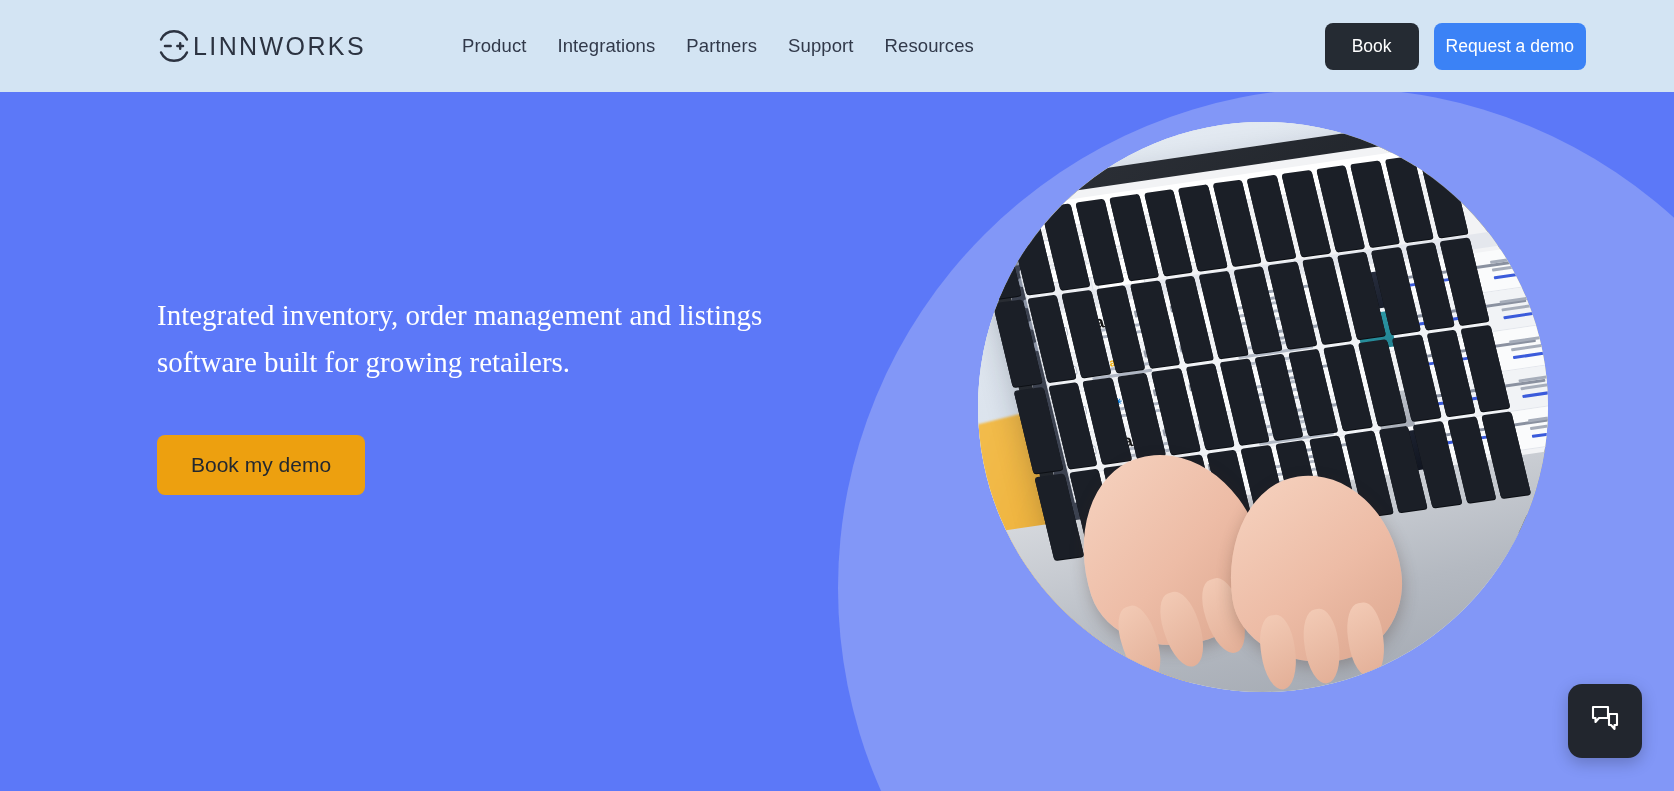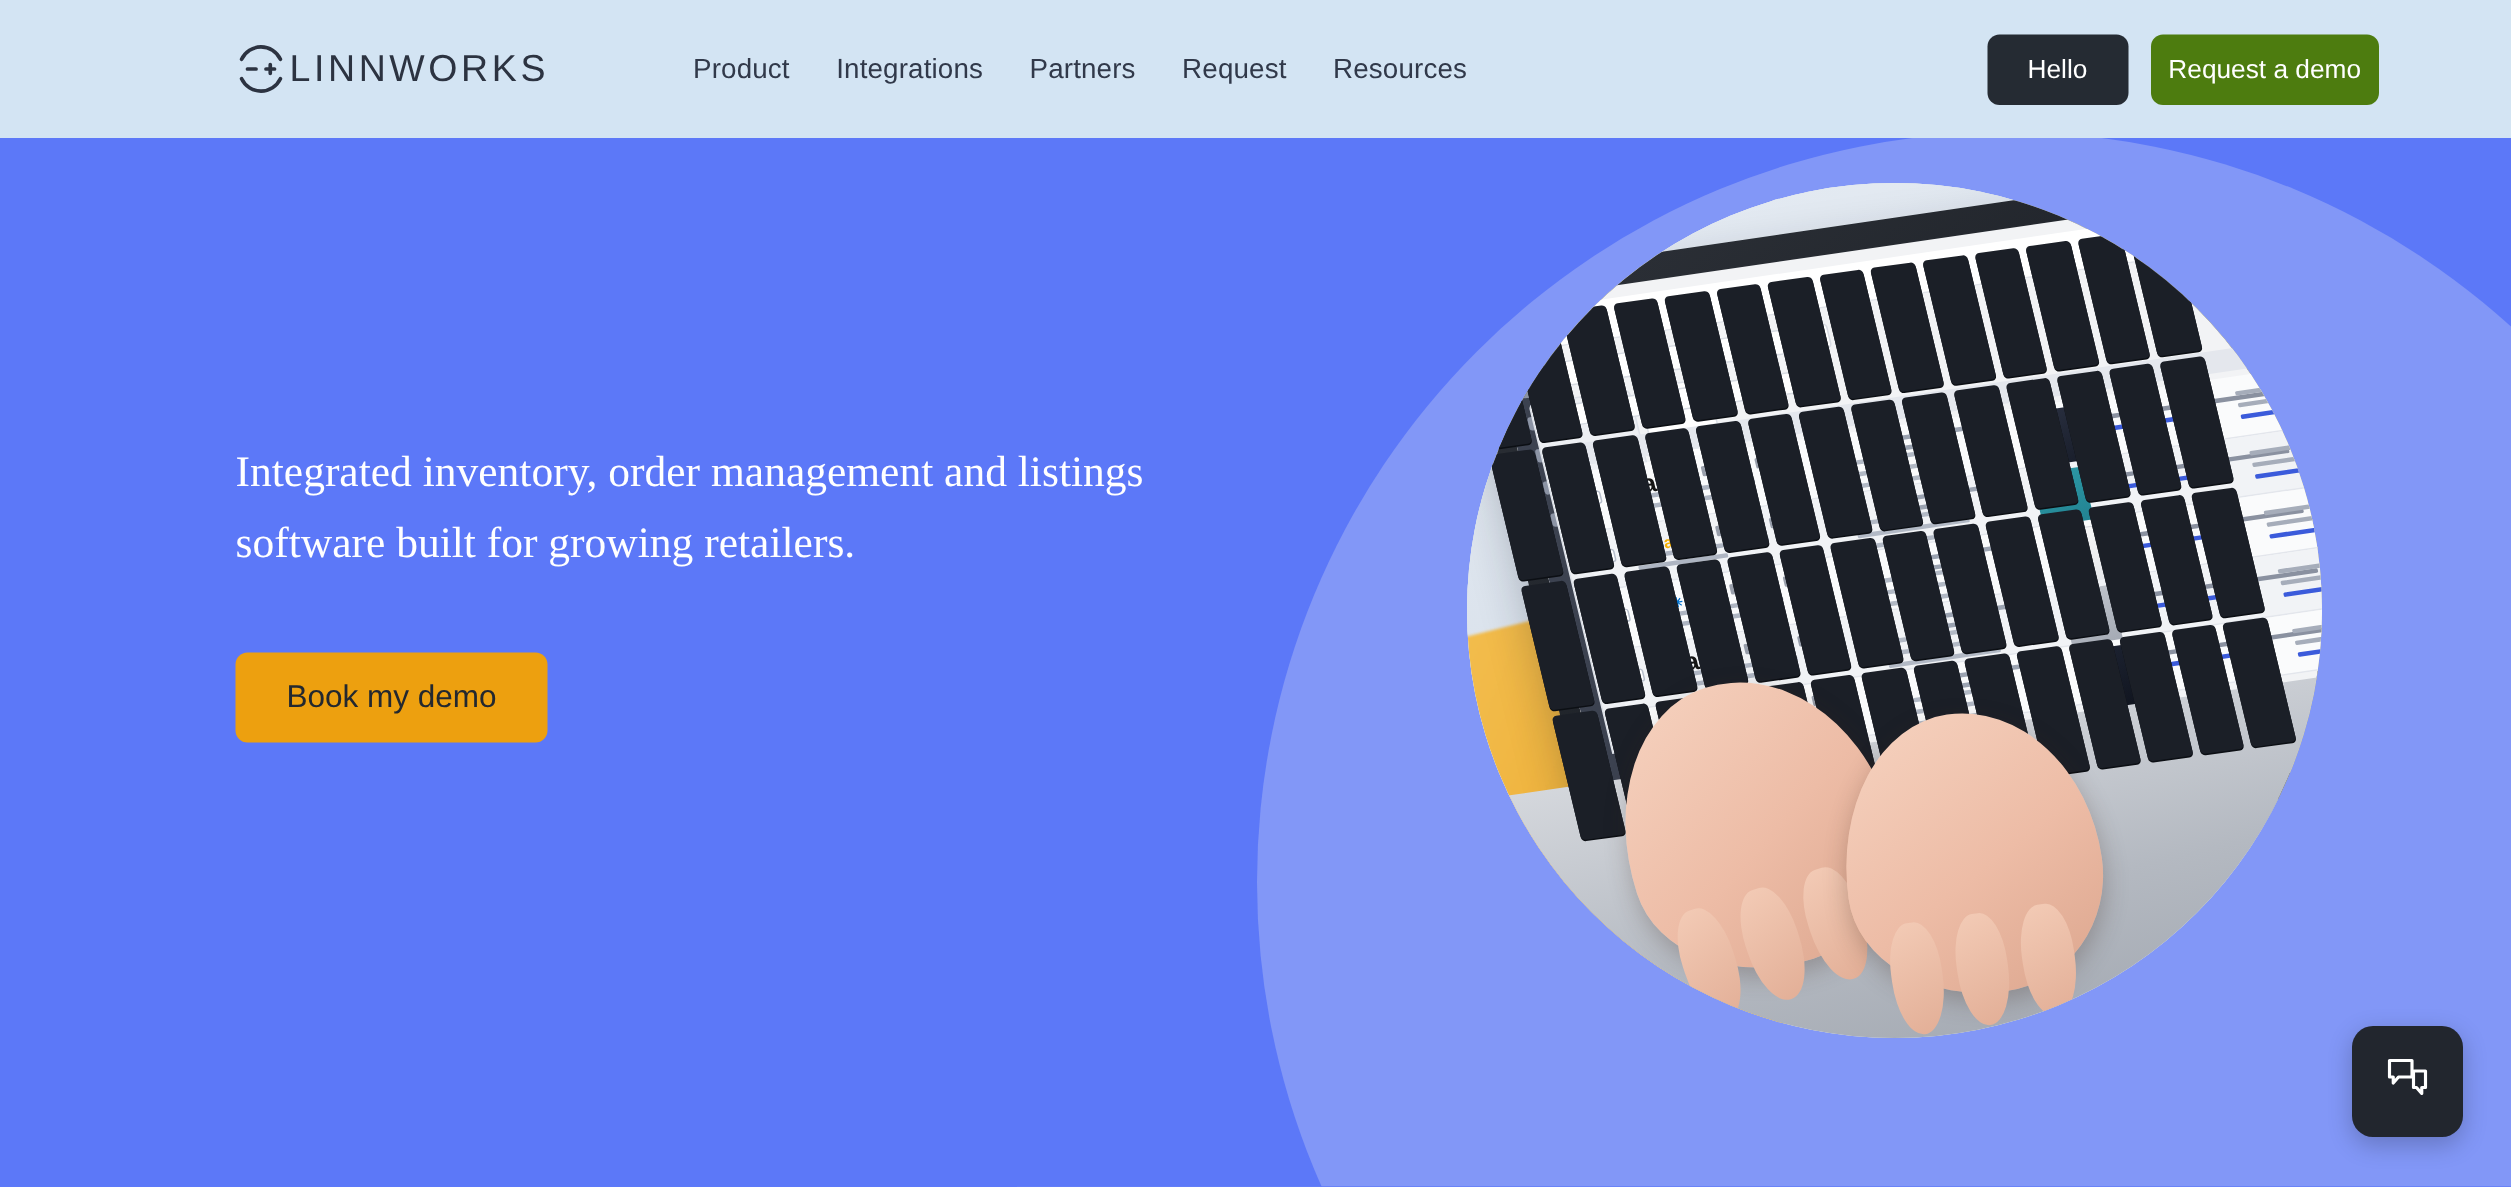--- a/index.html
+++ b/index.html
@@ -45,21 +45,21 @@
     margin-left:auto; margin-right:88px;
   }
   .btn-login {
     background:#252B33; color:#FFFFFF;
     font-size:17.5px; padding:13px 27px;
     border:none; border-radius:8px; cursor:pointer;
     font-family:"Liberation Sans", sans-serif;
     white-space:nowrap;
   }
   .btn-demo {
-    background:#4d7c0f; color:#FFFFFF;
+    background:#3b82f6; color:#FFFFFF;
     font-size:17.5px; padding:13px 12px;
     border:none; border-radius:8px; cursor:pointer;
     font-family:"Liberation Sans", sans-serif;
     white-space:nowrap;
   }
 
   
   .hero {
     position:absolute; top:92px; left:0;
     width:1674px; height:699px;
@@ -340,26 +340,26 @@
           <path d="M23.5 20 H29.5 M26.5 17 V23" stroke="#2C3341" stroke-width="2.6" stroke-linecap="round"></path>
         </svg>
       </span>
       <span class="logo-text">LINNWORKS</span>
     </div>
 
     <nav class="nav">
       <a class="nav-link">Product</a>
       <a class="nav-link">Integrations</a>
       <a class="nav-link">Partners</a>
-      <a class="nav-link">Request</a>
+      <a class="nav-link">Support</a>
       <a class="nav-link">Resources</a>
     </nav>
 
     <div class="header-actions">
-      <button class="btn-login">Hello</button>
+      <button class="btn-login">Book</button>
       <button class="btn-demo">Request a demo</button>
     </div>
   </header>
 
   <section class="hero">
 
     <div class="blob"></div>
 
     <div class="photo-circle">
       <div class="photo-inner">

